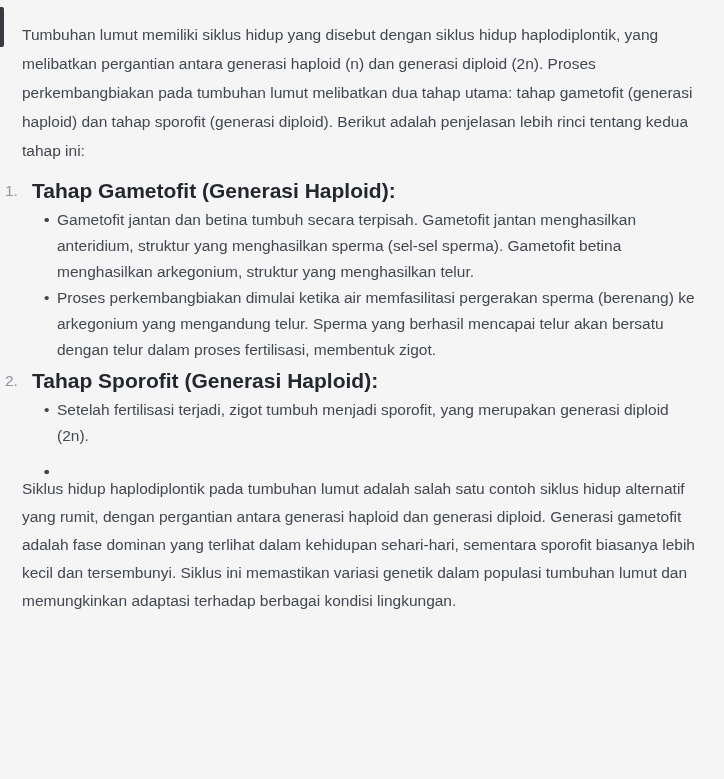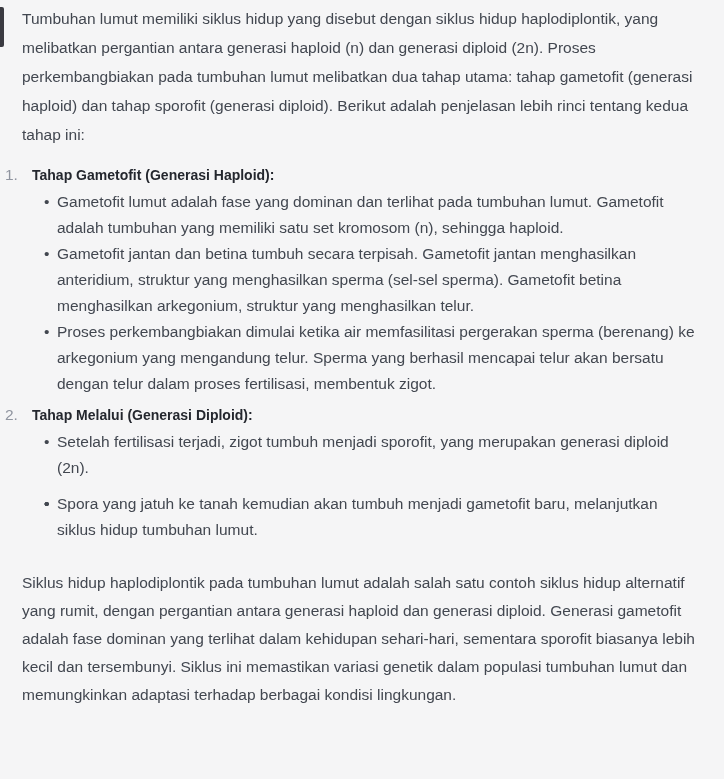--- a/index.html
+++ b/index.html
@@ -23,42 +23,42 @@
     height: 40px;
     background: #3a3a41;
     border-radius: 0 2px 2px 0;
   }
 
   .para {
     margin: 0;
     padding: 0 24px 0 22px;
     line-height: 29px;
   }
-  .intro { margin-bottom: 12px; }
+  .intro { margin-bottom: 12px; margin-top: 16px; }
   .outro { margin-top: 26px; line-height: 28px; }
 
   .heading-row {
     position: relative;
     padding-left: 32px;
     padding-right: 24px;
     line-height: 28px;
     margin: 0;
   }
   .sec-2 .heading-row { margin-top: 4px; }
   .num {
     position: absolute;
     left: 5px;
     top: 0;
     width: 24px;
     color: #9095a0;
     font-size: 15.5px;
   }
   .title {
     display: inline;
-    font-size: 14px;
+    font-size: 21px;
     font-weight: 700;
     color: #24272e;
     margin: 0;
   }
 
   .bullets { margin: 0; padding: 0; }
   .bullet {
     position: relative;
     padding-left: 57px;
     padding-right: 26px;
@@ -81,46 +81,46 @@
   <div class="edge-bar"></div>
 
   <p class="para intro">Tumbuhan lumut memiliki siklus hidup yang disebut dengan siklus hidup haplodiplontik, yang melibatkan pergantian antara generasi haploid (n) dan generasi diploid (2n). Proses perkembangbiakan pada tumbuhan lumut melibatkan dua tahap utama: tahap gametofit (generasi haploid) dan tahap sporofit (generasi diploid). Berikut adalah penjelasan lebih rinci tentang kedua tahap ini:</p>
 
   <section class="sec-1">
     <div class="heading-row">
       <span class="num">1.</span><h3 class="title">Tahap Gametofit (Generasi Haploid):</h3>
     </div>
     <div class="bullets">
       <div class="bullet">
-        <span class="dot">•</span><span>Gametofit lumut adalah fase yang dominan dan terlihat pada tumbuhan lumut. Gametofit adalah tumbuhan yang memiliki satu set kromosom (n), sehingga haploid.</span>
+        <span class="dot">•</span>
       </div>
       <div class="bullet">
         <span class="dot">•</span><span>Gametofit jantan dan betina tumbuh secara terpisah. Gametofit jantan menghasilkan anteridium, struktur yang menghasilkan sperma (sel-sel sperma). Gametofit betina menghasilkan arkegonium, struktur yang menghasilkan telur.</span>
       </div>
       <div class="bullet">
         <span class="dot">•</span><span>Proses perkembangbiakan dimulai ketika air memfasilitasi pergerakan sperma (berenang) ke arkegonium yang mengandung telur. Sperma yang berhasil mencapai telur akan bersatu dengan telur dalam proses fertilisasi, membentuk zigot.</span>
       </div>
     </div>
   </section>
 
   <section class="sec-2">
     <div class="heading-row">
-      <span class="num">2.</span><h3 class="title">Tahap Melalui (Generasi Diploid):</h3>
+      <span class="num">2.</span><h3 class="title">Tahap Sporofit (Generasi Haploid):</h3>
     </div>
     <div class="bullets">
       <div class="bullet gap-after">
         <span class="dot">•</span><span>Setelah fertilisasi terjadi, zigot tumbuh menjadi sporofit, yang merupakan generasi diploid (2n).</span>
       </div>
       <div class="bullet">
         <span class="dot">•</span>
       </div>
       <div class="bullet">
         <span class="dot">•</span>
       </div>
       <div class="bullet">
-        <span class="dot">•</span><span>Spora yang jatuh ke tanah kemudian akan tumbuh menjadi gametofit baru, melanjutkan siklus hidup tumbuhan lumut.</span>
+        <span class="dot">•</span>
       </div>
     </div>
   </section>
 
   <p class="para outro">Siklus hidup haplodiplontik pada tumbuhan lumut adalah salah satu contoh siklus hidup alternatif yang rumit, dengan pergantian antara generasi haploid dan generasi diploid. Generasi gametofit adalah fase dominan yang terlihat dalam kehidupan sehari-hari, sementara sporofit biasanya lebih kecil dan tersembunyi. Siklus ini memastikan variasi genetik dalam populasi tumbuhan lumut dan memungkinkan adaptasi terhadap berbagai kondisi lingkungan.</p>
 
 </div>
 
 </body></html>

